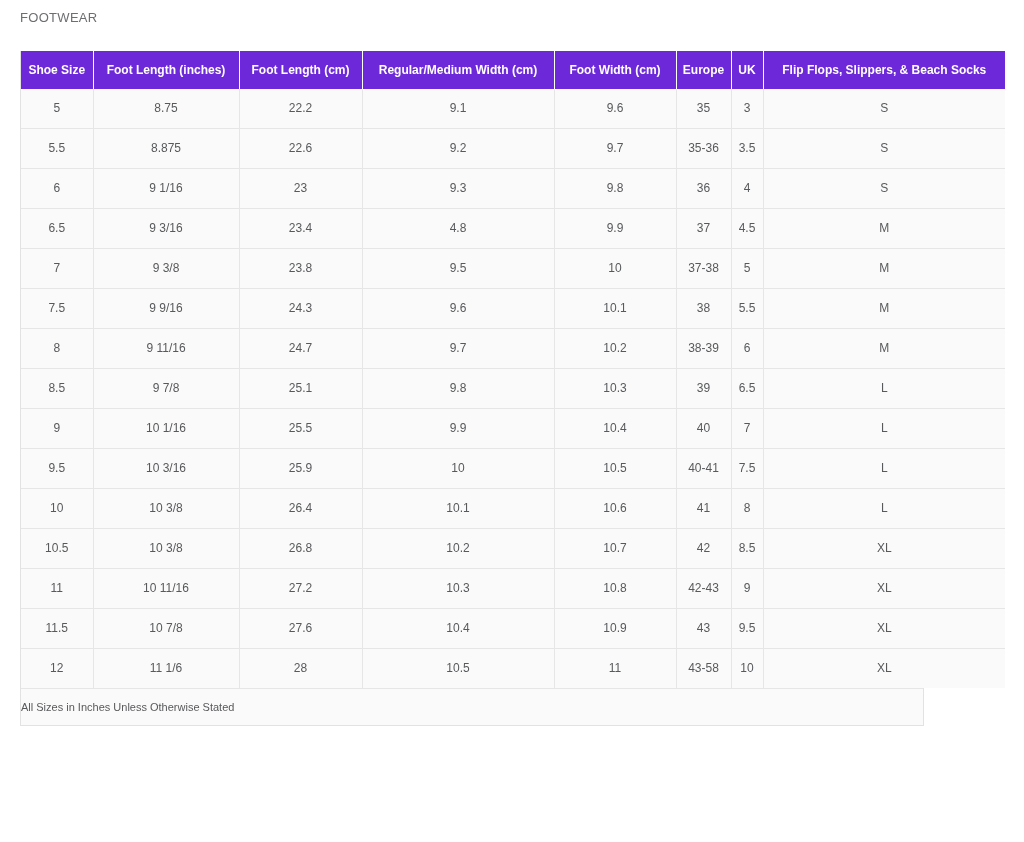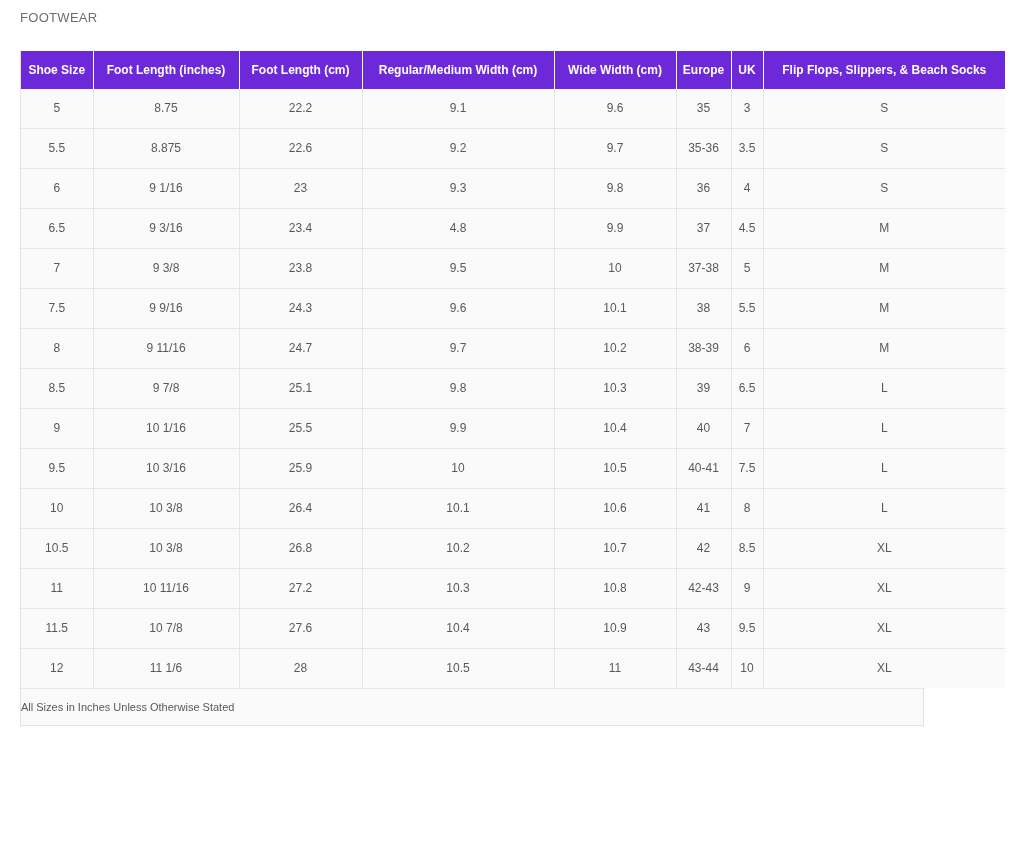--- a/index.html
+++ b/index.html
@@ -122,21 +122,21 @@
           <col class="col-5">
           <col class="col-6">
           <col class="col-7">
       </colgroup>
       <thead>
         <tr>
           <th>Shoe Size</th>
           <th>Foot Length (inches)</th>
           <th>Foot Length (cm)</th>
           <th>Regular/Medium Width (cm)</th>
-          <th>Wide Width (cm)</th>
+          <th>Foot Width (cm)</th>
           <th>Europe</th>
           <th>UK</th>
           <th>Flip Flops, Slippers, &amp; Beach Socks</th>
         </tr>
       </thead>
       <tbody>
         <tr>
           <td>5</td>
           <td>8.75</td>
           <td>22.2</td>
@@ -275,21 +275,21 @@
           <td>43</td>
           <td>9.5</td>
           <td>XL</td>
         </tr>
         <tr>
           <td>12</td>
           <td>11 1/6</td>
           <td>28</td>
           <td>10.5</td>
           <td>11</td>
-          <td>43-44</td>
+          <td>43-58</td>
           <td>10</td>
           <td>XL</td>
         </tr>
       </tbody>
     </table>
     <div class="footnote">
       <span>All Sizes in Inches Unless Otherwise Stated</span>
     </div>
   </div>
 

